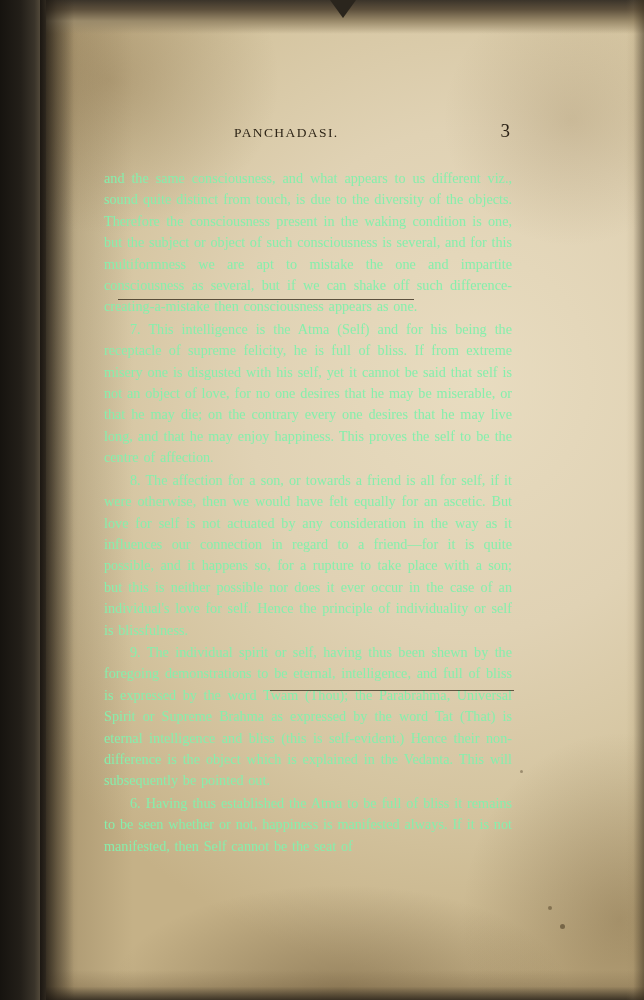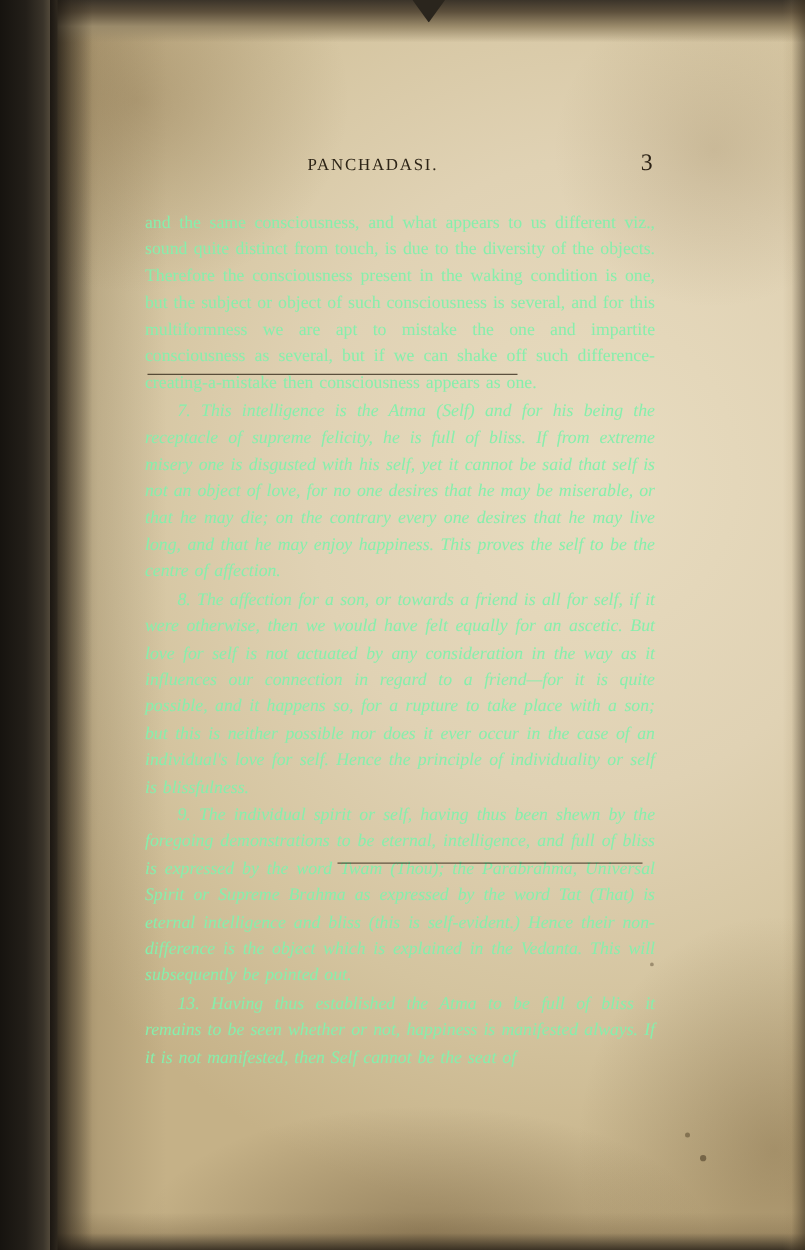--- a/index.html
+++ b/index.html
@@ -82,21 +82,21 @@
     right: 0; top: 0;
     width: 18px; height: 1000px;
     background: linear-gradient(270deg, rgba(60,48,30,0.55) 0%, rgba(150,128,90,0.12) 60%, rgba(0,0,0,0) 100%);
     z-index: 3;
     pointer-events: none;
   }
 
   
   .text-block {
     position: absolute;
-    left: 116px;
+    left: 104px;
     top: 120px;
     width: 408px;
     z-index: 7;
     color: #241d12;
   }
   .header-row {
     display: flex;
     align-items: baseline;
     justify-content: space-between;
     margin-bottom: 26px;
@@ -119,21 +119,20 @@
     font-size: 14.2px;
     line-height: 21.4px;
     text-align: justify;
     text-align-last: left;
     color: #86efac;
     font-family: "Liberation Serif", serif;
     word-spacing: 1.2px;
   }
   p.indent {
     text-indent: 26px;
-    font-style: italic;
   }
   .underline-a {
     position: absolute;
     left: 118px; top: 299px;
     width: 296px; height: 1px;
     background: rgba(45,35,20,0.75);
     z-index: 8;
   }
   .underline-b {
     position: absolute;
@@ -170,20 +169,20 @@
 
     <div class="header-row">
       <div class="running-head">PANCHADASI.</div>
       <div class="folio">3</div>
     </div>
 
     <p class="body">and the same consciousness, and what appears to us different viz., sound quite distinct from touch, is due to the diversity of the objects. Therefore the consciousness present in the waking condition is one, but the subject or object of such consciousness is several, and for this multiformness we are apt to mistake the one and impartite consciousness as several, but if we can shake off such difference-creating-a-mistake then consciousness appears as one.</p>
     <p class="body indent">7.  This intelligence is the Atma (Self) and for his being the receptacle of supreme felicity, he is full of bliss. If from extreme misery one is disgusted with his self, yet it cannot be said that self is not an object of love, for no one desires that he may be miserable, or that he may die; on the contrary every one desires that he may live long, and that he may enjoy happiness.  This proves the self to be the centre of affection.</p>
     <p class="body indent">8.  The affection for a son, or towards a friend is all for self, if it were otherwise, then we would have felt equally for an ascetic.  But love for self is not actuated by any consideration in the way as it influences our connection in regard to a friend—for it is quite possible, and it happens so, for a rupture to take place with a son; but this is neither possible nor does it ever occur in the case of an individual's love for self. Hence the principle of individuality or self is blissfulness.</p>
     <p class="body indent">9.  The individual spirit or self, having thus been shewn by the foregoing demonstrations to be eternal, intelligence, and full of bliss is expressed by the word Twam (Thou); the Parabrahma, Universal Spirit or Supreme Brahma as expressed by the word Tat (That) is eternal intelligence and bliss (this is self-evident.)  Hence their non-difference is the object which is explained in the Vedanta.  This will subsequently be pointed out.</p>
-    <p class="body indent">13.  Having thus established the Atma to be full of bliss it remains to be seen whether or not, happiness is manifested always.  If it is not manifested, then Self cannot be the seat of</p>
+    <p class="body indent">6.  Having thus established the Atma to be full of bliss it remains to be seen whether or not, happiness is manifested always.  If it is not manifested, then Self cannot be the seat of</p>
 
   </div>
 
   <div class="underline-a"></div>
   <div class="underline-b"></div>
 
 </div>
 
 </body></html>

